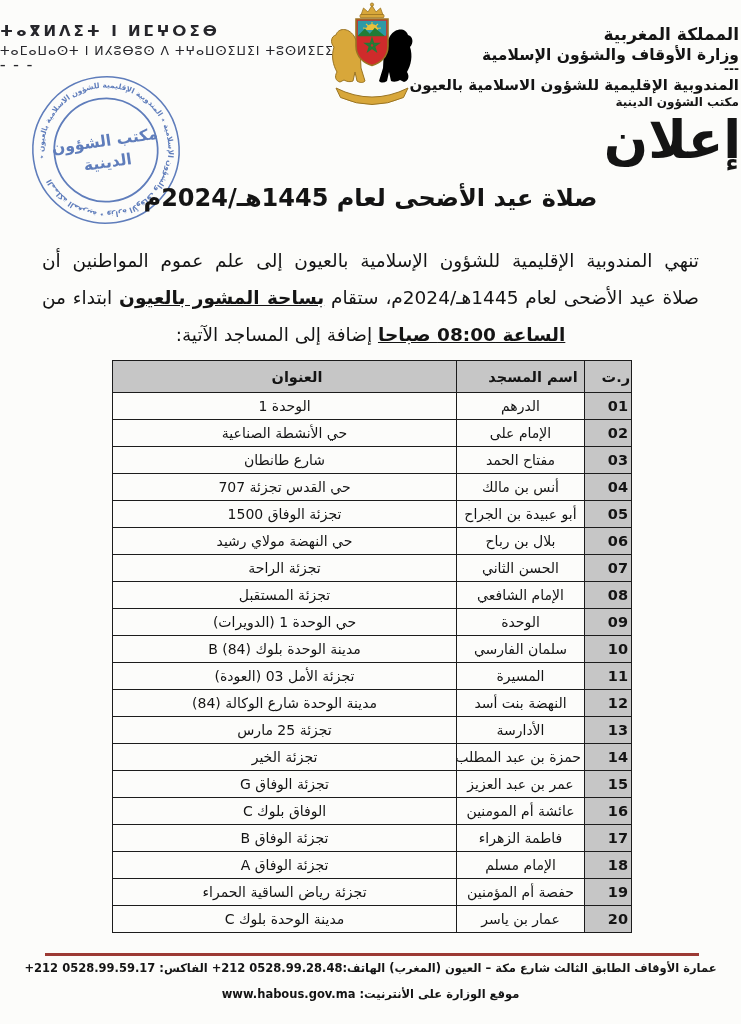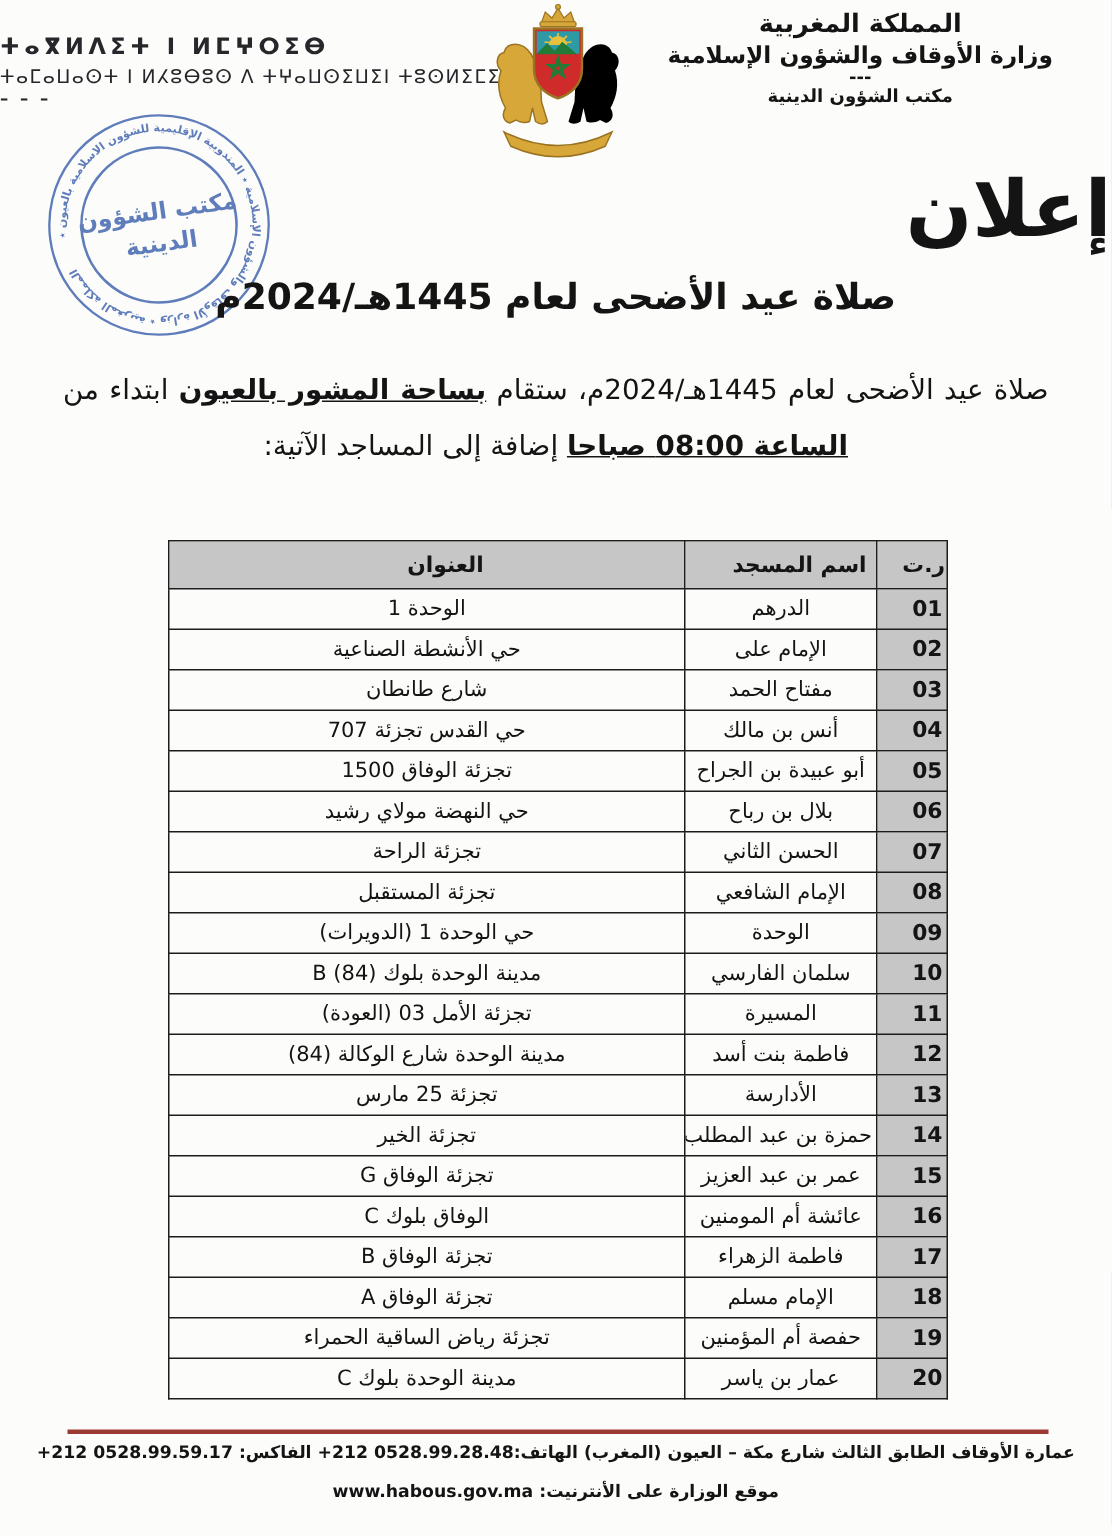--- a/index.html
+++ b/index.html
@@ -7,21 +7,21 @@
     position:relative; width:741px; height:1024px; margin:0 auto;
     background:#fcfcfa; overflow:hidden; color:#141414;
     font-family:"DejaVu Sans", sans-serif;
   }
   
   .tifinagh { position:absolute; top:22px; left:0; width:352px; color:#26262b; }
   .tif1 { font-size:15px; letter-spacing:3px; font-weight:bold; }
   .tif2 { font-size:12.5px; letter-spacing:1px; margin-top:3px; }
   .tifdash { font-size:11px; font-weight:bold; letter-spacing:2px; margin-top:1px; }
   .coat { position:absolute; top:2px; left:324px; width:96px; height:108px; }
-  .gov { position:absolute; top:6px; left:408px; width:331px; text-align:center; direction:rtl; }
+  .gov { position:absolute; top:24px; left:408px; width:331px; direction:rtl; }
   .g1 { font-size:17px; font-weight:bold; }
   .g2 { font-size:15.5px; font-weight:bold; margin-top:2px; }
   .gsep { font-size:12px; font-weight:bold; line-height:10px; }
   .g3 { font-size:15px; font-weight:bold; margin-top:2px; }
   .g4 { font-size:12px; font-weight:bold; margin-top:1px; }
   
   .stamp { position:absolute; top:72px; left:28px; width:156px; height:156px;
            transform:rotate(-8deg); opacity:.88; }
   .sring { fill:none; stroke:#4a6cb3; }
   .sringtext { fill:#4a6cb3; font-size:7.6px; font-weight:bold; }
@@ -90,38 +90,40 @@
       <path d="M48,37 L51.8,48.8 L41.8,41.5 L54.2,41.5 L44.2,48.8 Z" fill="none" stroke="#207c36" stroke-width="1.7"></path>
     </g>
 
     <path d="M12,86 q36,18 72,0 l-4.5,9.5 q-31.5,14 -63,0 z" fill="#d8a73a" stroke="#9a7422" stroke-width="1"></path>
   </svg>
 
   <div class="gov">
     <div class="g1">المملكة المغربية</div>
     <div class="g2">وزارة الأوقاف والشؤون الإسلامية</div>
     <div class="gsep">---</div>
+    <div class="g3">المندوبية الإقليمية للشؤون الاسلامية بالعيون</div>
     <div class="g4">مكتب الشؤون الدينية</div>
   </div>
 
   <svg class="stamp" viewBox="0 0 160 160" aria-hidden="true">
     <circle cx="80" cy="80" r="75" class="sring" stroke-width="1.6"></circle>
     <circle cx="80" cy="80" r="53" class="sring" stroke-width="1.8"></circle>
     <defs>
       <path id="stamp-arc" d="M 80 80 m -64 0 a 64 64 0 1 1 128 0 a 64 64 0 1 1 -128 0"></path>
     </defs>
     <text class="sringtext"><textPath href="#stamp-arc">المملكة المغربية ٭ وزارة الأوقاف والشؤون الإسلامية ٭ المندوبية الإقليمية للشؤون الاسلامية بالعيون ٭</textPath></text>
     <text x="80" y="76" class="scenter">مكتب الشؤون</text>
     <text x="80" y="98" class="scenter">الدينية</text>
   </svg>
 
   <div class="title">إعلان</div>
   <div class="subtitle">صلاة عيد الأضحى لعام 1445هـ/2024م</div>
 
   <div class="para">
+    <div class="pl pj">تنهي المندوبية الإقليمية للشؤون الإسلامية بالعيون إلى علم عموم المواطنين أن</div>
     <div class="pl pj"><span>صلاة عيد الأضحى لعام 1445هـ/2024م، ستقام </span><span class="em">بساحة المشور بالعيون</span><span> ابتداء من</span></div>
     <div class="pl pc"><span class="em">الساعة 08:00 صباحا</span><span> إضافة إلى المساجد الآتية:</span></div>
   </div>
 
   <table class="mtable">
     <colgroup>
         <col class="w-idx">
         <col class="w-mosque">
         <col class="w-addr">
       </colgroup>
@@ -183,21 +185,21 @@
       <td class="c-mosque">سلمان الفارسي</td>
       <td class="c-addr">مدينة الوحدة بلوك B (84)</td>
     </tr>
         <tr>
       <td class="c-idx">11</td>
       <td class="c-mosque">المسيرة</td>
       <td class="c-addr">تجزئة الأمل 03 (العودة)</td>
     </tr>
         <tr>
       <td class="c-idx">12</td>
-      <td class="c-mosque">فاطمة بنت أسد</td>
+      <td class="c-mosque">النهضة بنت أسد</td>
       <td class="c-addr">مدينة الوحدة شارع الوكالة (84)</td>
     </tr>
         <tr>
       <td class="c-idx">13</td>
       <td class="c-mosque">الأدارسة</td>
       <td class="c-addr">تجزئة 25 مارس</td>
     </tr>
         <tr>
       <td class="c-idx">14</td>
       <td class="c-mosque">حمزة بن عبد المطلب</td>

